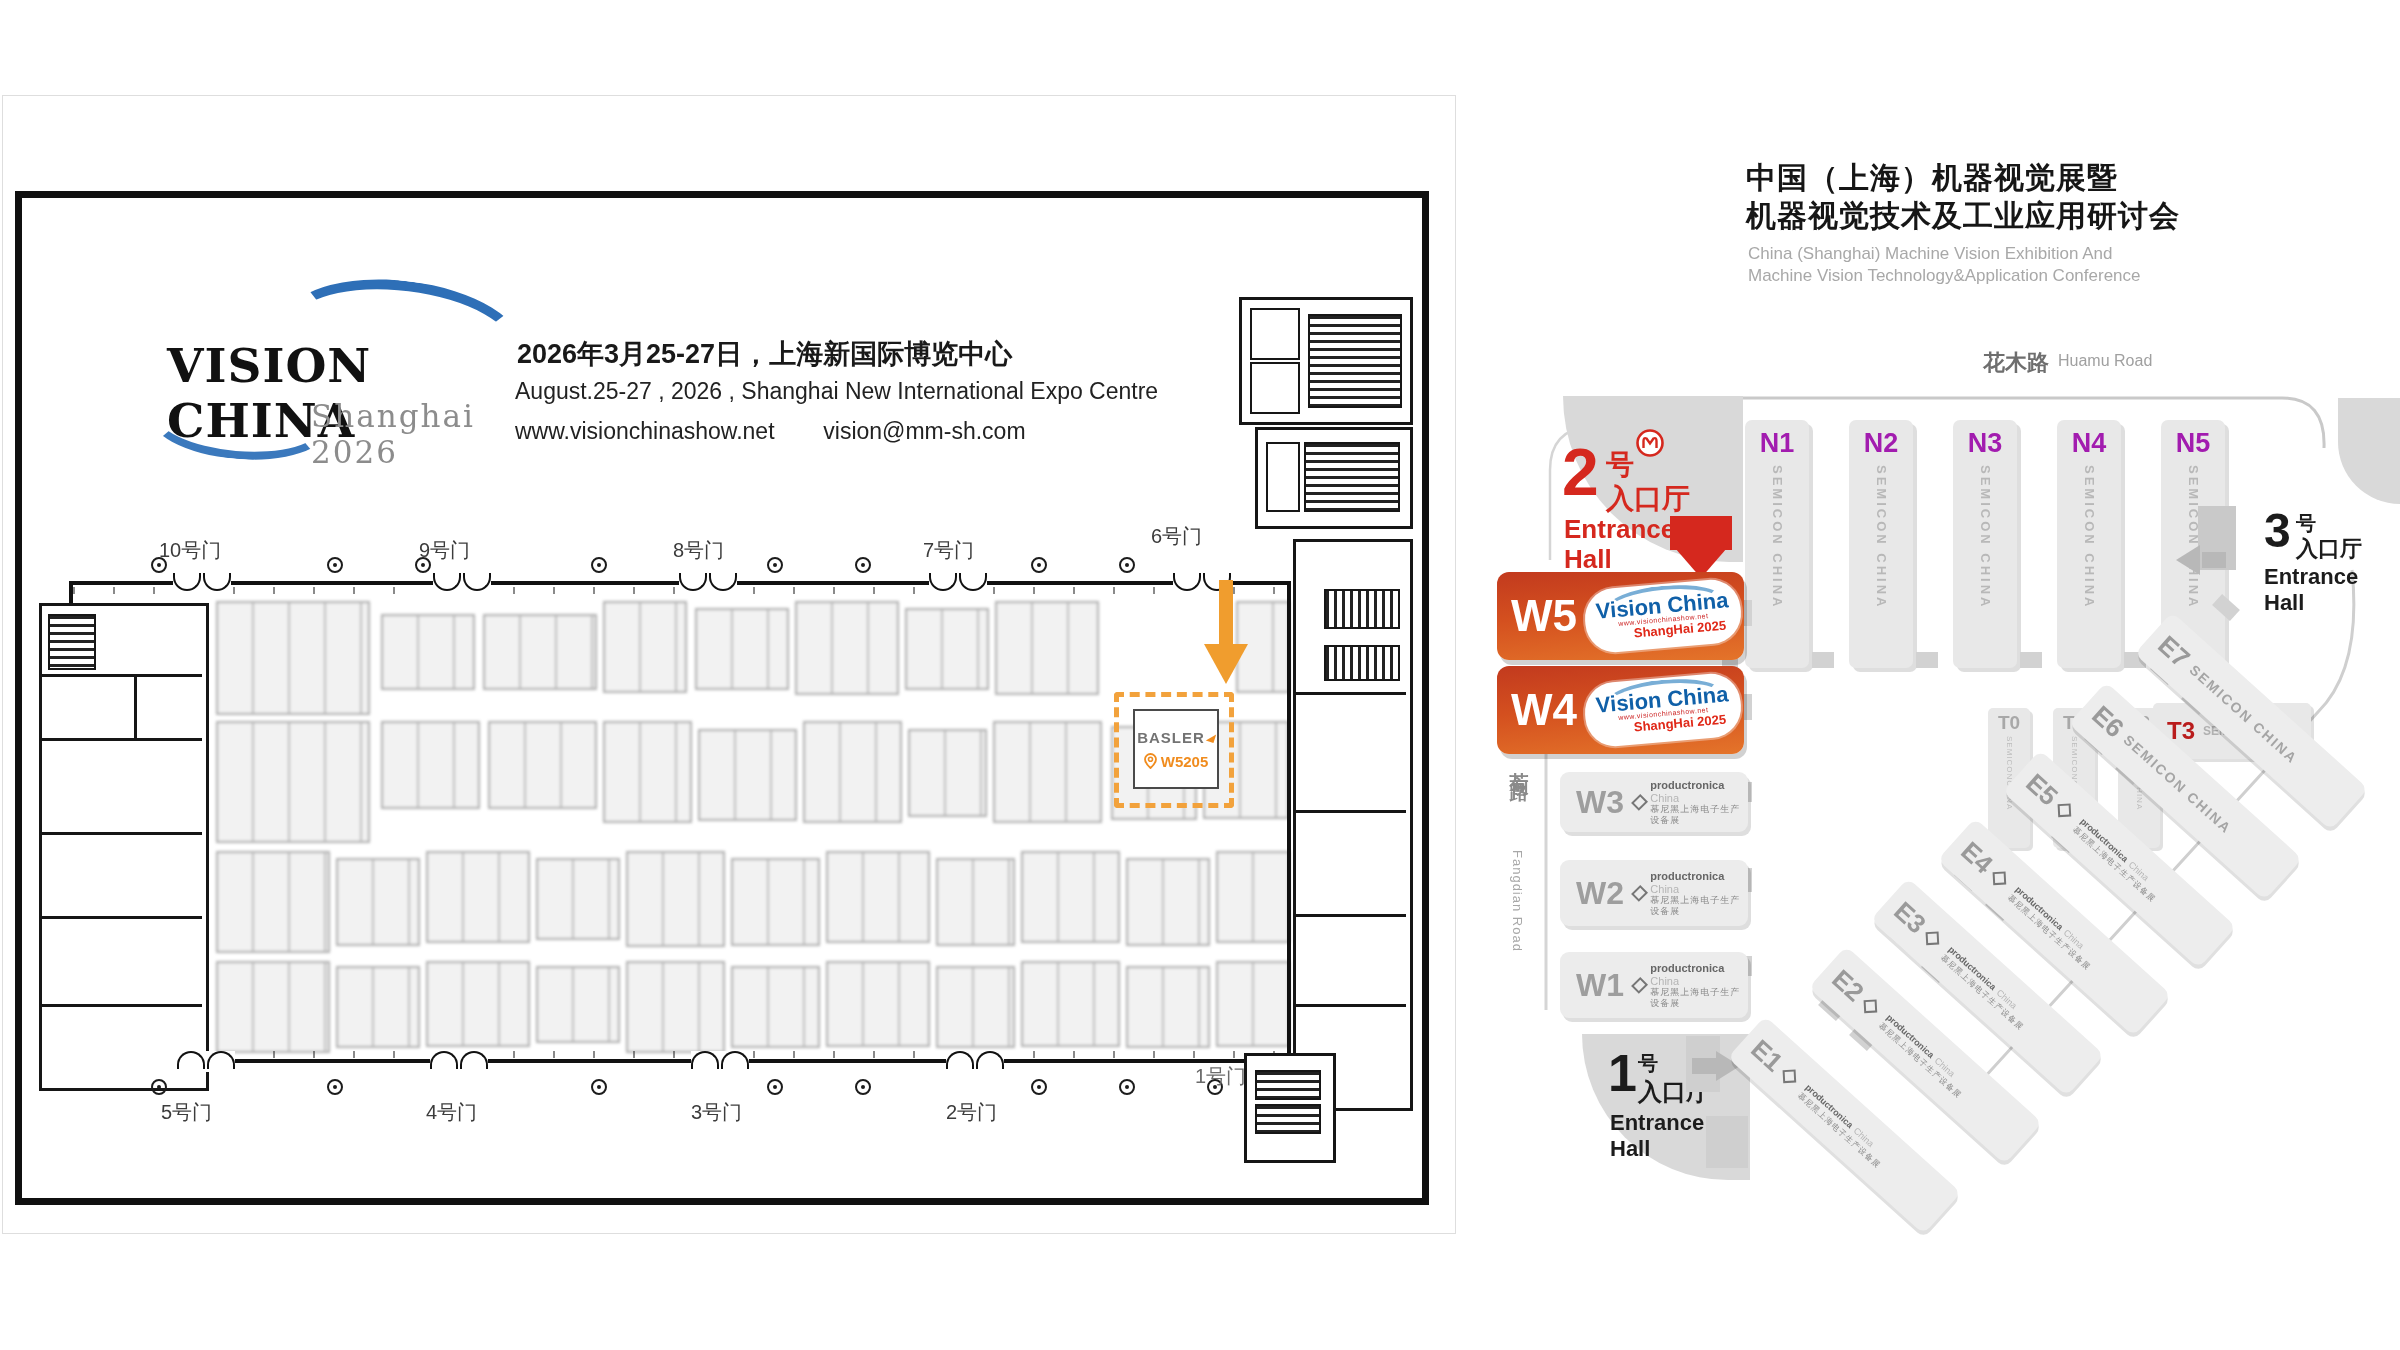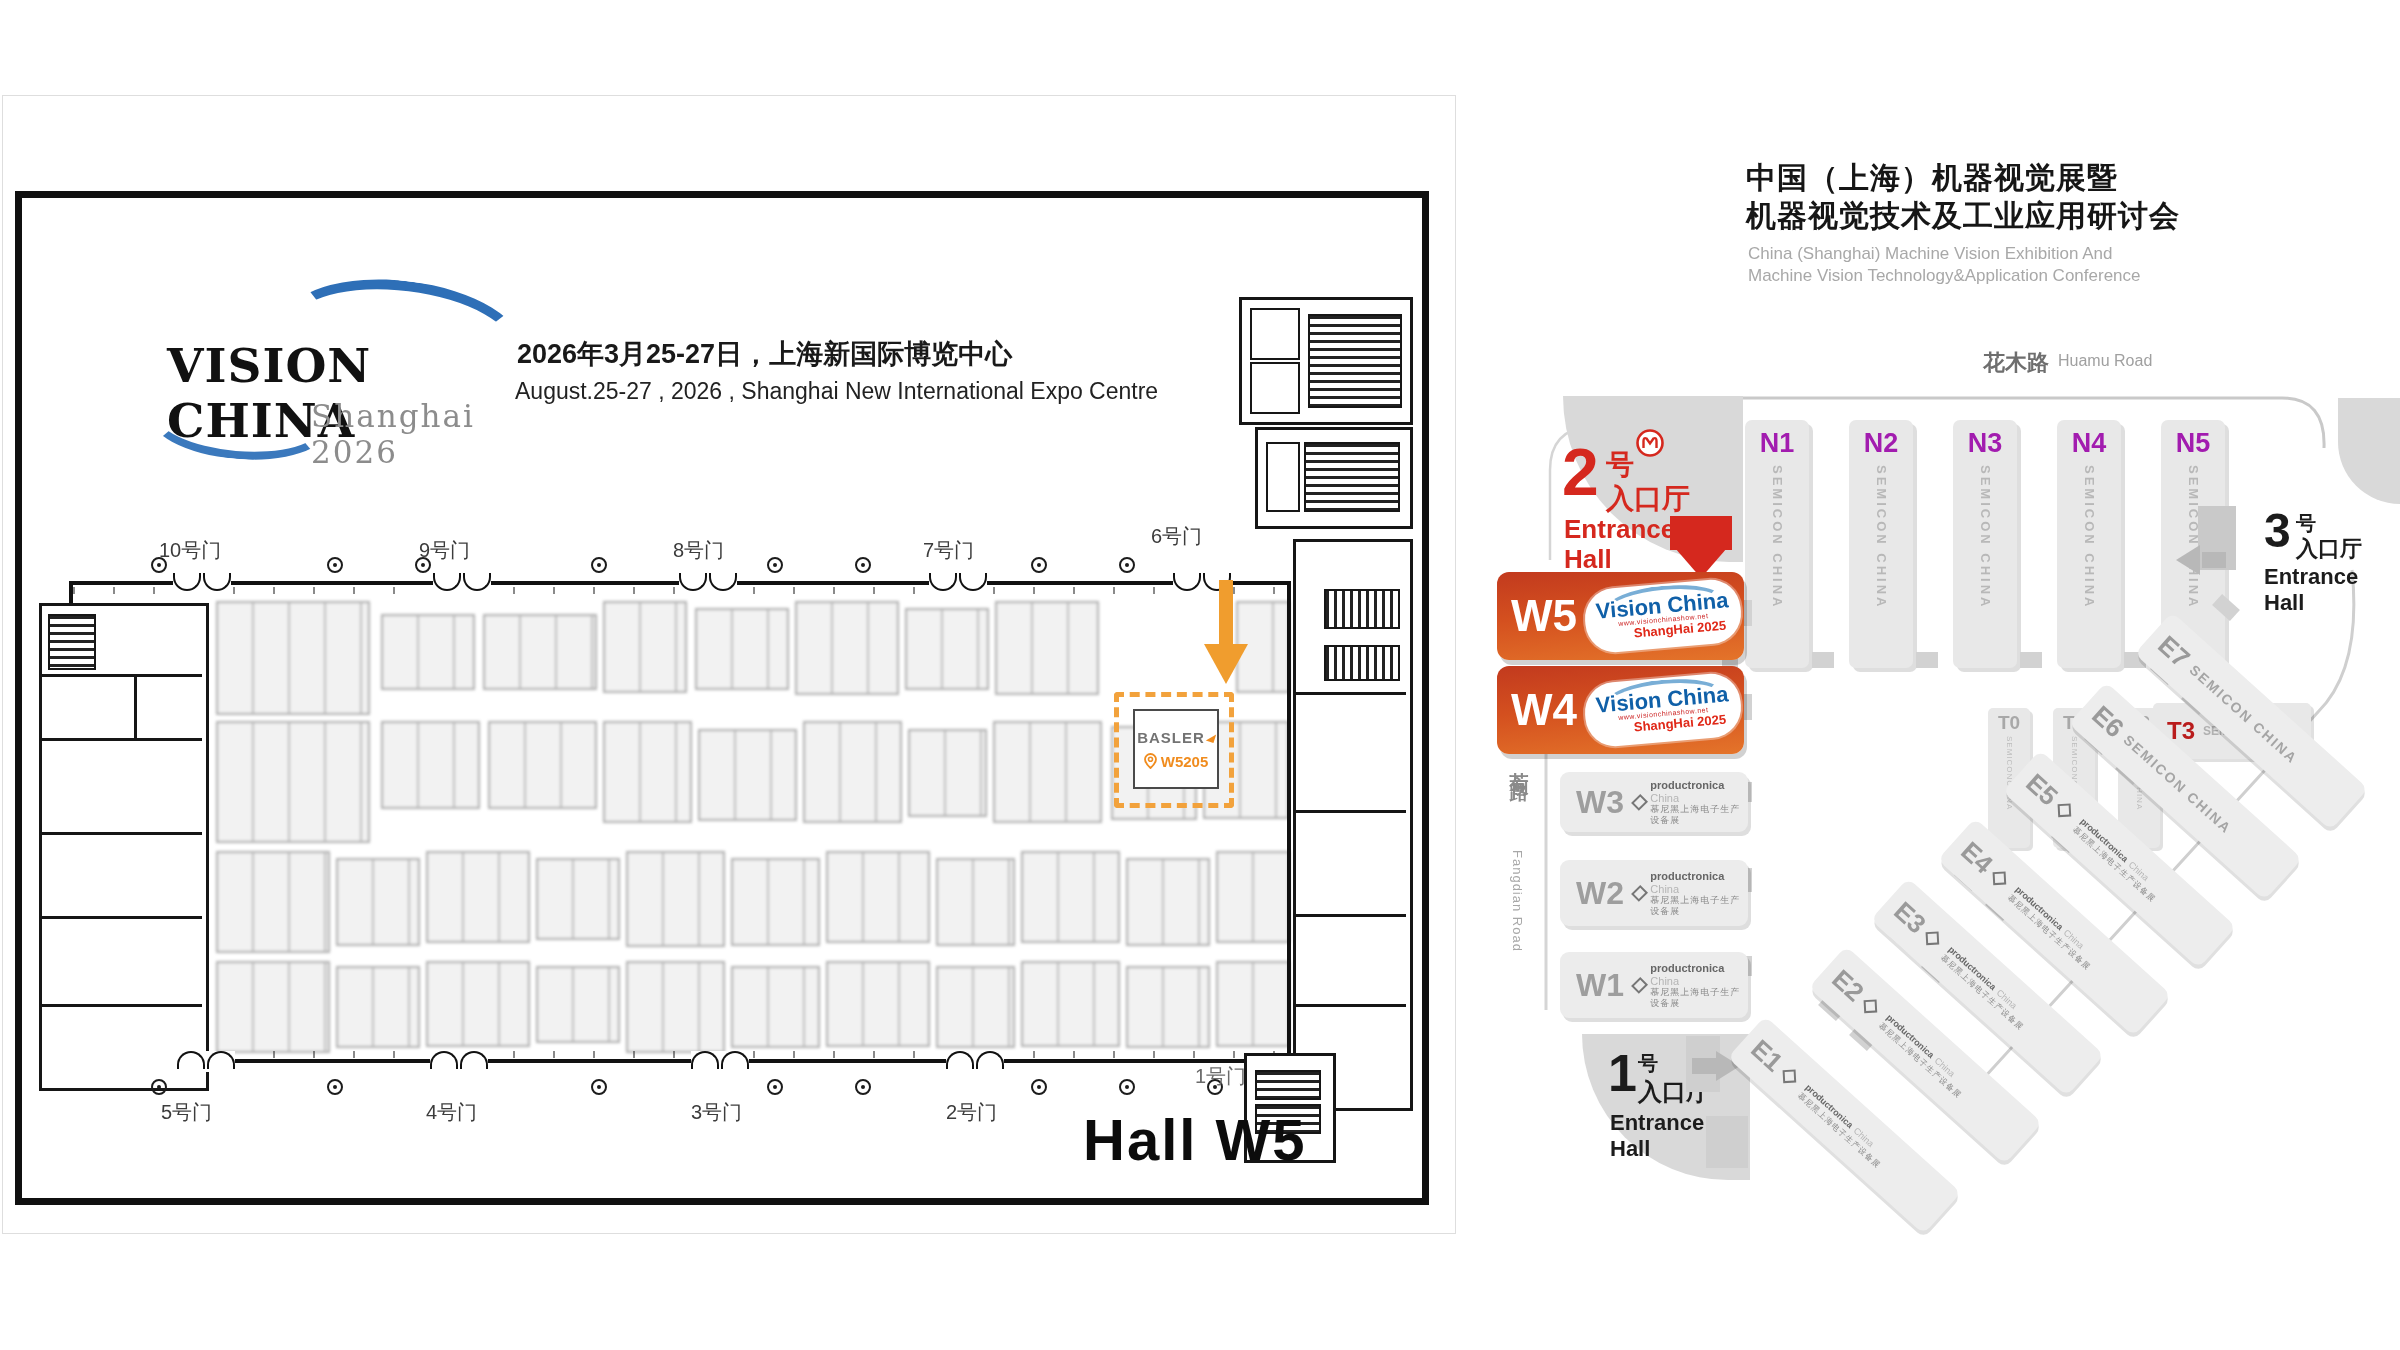--- a/index.html
+++ b/index.html
@@ -95,20 +95,25 @@
 
     <div class="abs" style="left:140px;top:180px;width:380px;height:200px;">
       <i class="arc-top" style="left:140px;top:5px;width:220px;height:90px;"></i>
       <i class="arc-bot" style="left:5px;top:105px;width:165px;height:62px;"></i>
       <div class="abs logo-title" style="left:24px;top:62px;">VISION CHINA</div>
       <div class="abs logo-sub" style="left:168px;top:122px;">Shanghai 2026</div>
     </div>
 
     <div class="abs info-cn" style="left:514px;top:240px;">2026年3月25-27日，上海新国际博览中心</div>
     <div class="abs info-en" style="left:512px;top:282px;">August.25-27 , 2026 , Shanghai New International Expo Centre</div>
+    <div class="abs info-en" style="left:512px;top:322px;">
+      <span>www.visionchinashow.net</span>
+      <span style="display:inline-block;width:36px;"></span>
+      <span>vision@mm-sh.com</span>
+    </div>
 
     <div class="room-box" style="left:1236px;top:201px;width:168px;height:122px;">
       <div class="abs stripes-h" style="left:66px;top:14px;width:90px;height:90px;border:2px solid #161616;"></div>
       <div class="abs" style="left:8px;top:8px;width:46px;height:48px;border:2px solid #161616;"></div>
       <div class="abs" style="left:8px;top:62px;width:46px;height:48px;border:2px solid #161616;"></div>
     </div>
     <div class="room-box" style="left:1252px;top:331px;width:152px;height:96px;">
       <div class="abs stripes-h" style="left:46px;top:12px;width:92px;height:66px;border:2px solid #161616;"></div>
       <div class="abs" style="left:8px;top:12px;width:30px;height:66px;border:2px solid #161616;"></div>
     </div>
@@ -247,21 +252,20 @@
             <path d="M6.5 1 C3.4 1 1 3.4 1 6.3 C1 10 6.5 15 6.5 15 C6.5 15 12 10 12 6.3 C12 3.4 9.6 1 6.5 1 Z" fill="none" stroke="#f08c1e" stroke-width="1.8"></path>
             <circle cx="6.5" cy="6.2" r="2" fill="none" stroke="#f08c1e" stroke-width="1.6"></circle>
           </svg>
           <span>W5205</span>
         </div>
       </div>
     </div>
     <div class="booth-arrow-shaft"></div>
     <div class="booth-arrow-head"></div>
 
-    <div class="abs hall-w5" style="left:1080px;top:1010px;">Hall W5</div>
   <div class="colmark" style="left: 148px; top: 461px;"></div>
       <div class="colmark" style="left: 324px; top: 461px;"></div>
       <div class="colmark" style="left: 412px; top: 461px;"></div>
       <div class="colmark" style="left: 588px; top: 461px;"></div>
       <div class="colmark" style="left: 764px; top: 461px;"></div>
       <div class="colmark" style="left: 852px; top: 461px;"></div>
       <div class="colmark" style="left: 1028px; top: 461px;"></div>
       <div class="colmark" style="left: 1116px; top: 461px;"></div>
       <div class="colmark" style="left: 148px; top: 983px;"></div>
       <div class="colmark" style="left: 324px; top: 983px;"></div>

